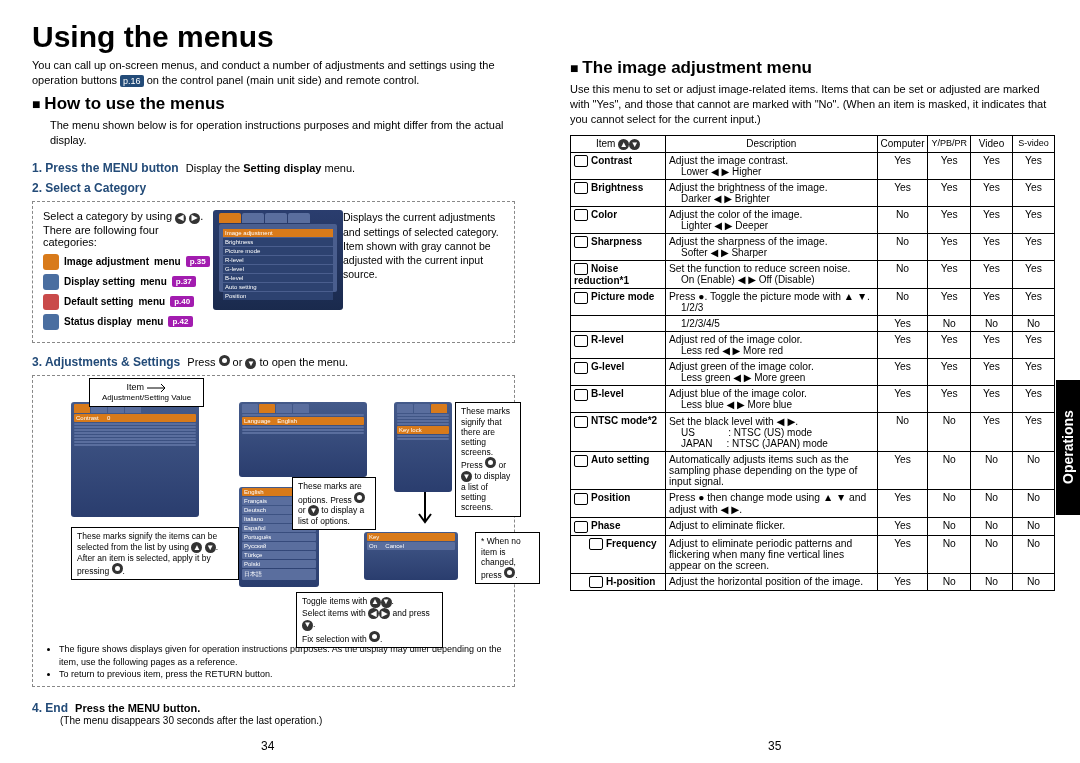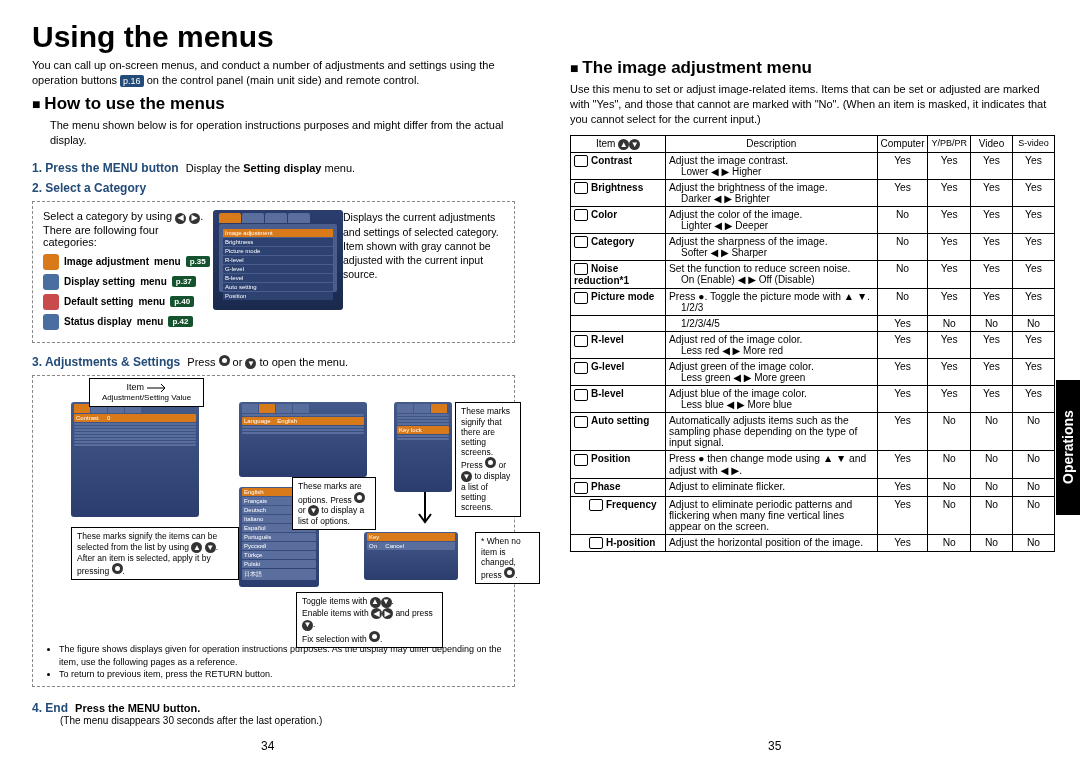--- a/index.html
+++ b/index.html
@@ -50,21 +50,21 @@
   .cat-tab-row { display:flex; gap:1px; position:absolute; top:3px; left:6px; }
   .cat-tab { width:22px; height:10px; background:#5a6e9e; border-radius:2px 2px 0 0; }
   .cat-tab.sel { background:#d87a1a; }
   .left-col { flex:0 0 170px; }
   .right-col { flex:1; font-size:10.5px; line-height:1.35; }
   .cat-list { margin-top:6px; }
   .cat-item { display:flex; align-items:center; gap:5px; font-size:10px; font-weight:bold; margin:4px 0; }
   .cat-icon { width:16px;height:16px;background:#d87a1a;border-radius:3px;display:inline-block; }
   .cat-icon.blue { background:#4a6ea0; }
   .cat-icon.red { background:#c94a4a; }
-  .pg-badge { background:#14532d;color:#fff;padding:1px 4px;font-size:8px;border-radius:2px;font-weight:bold; }
+  .pg-badge { background:#a21caf;color:#fff;padding:1px 4px;font-size:8px;border-radius:2px;font-weight:bold; }
   .adj-area { position:relative; height:255px; }
   .mini-panel {
     position:absolute; background:linear-gradient(#445a8a,#2a3d6e);border-radius:3px;color:#fff;font-size:6px;
   }
   .mini-panel.p1 { left:32px; top:20px; width:128px; height:115px; }
   .mini-panel.p2 { left:200px; top:20px; width:128px; height:75px; }
   .mini-panel.p3 { left:200px; top:105px; width:80px; height:100px; }
   .mini-panel.p4 { left:355px; top:20px; width:58px; height:90px; }
   .mini-panel.p5 { left:325px; top:150px; width:94px; height:48px; }
   .mini-row { background:#5a6e9e;margin:1px 3px;padding:1px 2px;border-radius:1px; }
@@ -281,21 +281,21 @@
         <span>These marks are options.
 Press</span>
         <span class="enterbtn"></span>
         <span>or</span>
         <span class="arrowbtn">▼</span>
         <span>to display a list of options.</span>
       </div>
       <div class="callout c4" style="top:210px;left:257px;">
         <span>Toggle items with</span>
         <span class="arrowbtn">▲</span><span class="arrowbtn">▼</span>.<br>
-        <span>Enable items with</span>
+        <span>Select items with</span>
         <span class="arrowbtn">◀</span><span class="arrowbtn">▶</span>
         <span>and press</span>
         <span class="arrowbtn">▼</span>.<br>
         <span>Fix selection with</span>
         <span class="enterbtn"></span>.
       </div>
       <div class="callout c5">
         <span>These marks signify that there are setting screens. Press</span>
         <span class="enterbtn"></span>
         <span>or</span>
@@ -357,21 +357,21 @@
         </tr>
         <tr>
           <td class="item-cell" style=""><span class="item-icon"></span><span class="item-name">Color</span></td>
           <td class="desc-cell">Adjust the color of the image.<div class="sub" style="margin-left:12px;white-space:pre">Lighter ◀ ▶ Deeper</div></td>
           <td class="yn">No</td>
           <td class="yn">Yes</td>
           <td class="yn">Yes</td>
           <td class="yn">Yes</td>
         </tr>
         <tr>
-          <td class="item-cell" style=""><span class="item-icon"></span><span class="item-name">Category</span></td>
+          <td class="item-cell" style=""><span class="item-icon"></span><span class="item-name">Sharpness</span></td>
           <td class="desc-cell">Adjust the sharpness of the image.<div class="sub" style="margin-left:12px;white-space:pre">Softer ◀ ▶ Sharper</div></td>
           <td class="yn">No</td>
           <td class="yn">Yes</td>
           <td class="yn">Yes</td>
           <td class="yn">Yes</td>
         </tr>
         <tr>
           <td class="item-cell" style=""><span class="item-icon"></span><span class="item-name">Noise reduction*1</span></td>
           <td class="desc-cell">Set the function to reduce screen noise.<div class="sub" style="margin-left:12px;white-space:pre">On (Enable) ◀ ▶ Off (Disable)</div></td>
           <td class="yn">No</td>
@@ -415,20 +415,28 @@
         </tr>
         <tr>
           <td class="item-cell" style=""><span class="item-icon"></span><span class="item-name">B-level</span></td>
           <td class="desc-cell">Adjust blue of the image color.<div class="sub" style="margin-left:12px;white-space:pre">Less blue ◀ ▶ More blue</div></td>
           <td class="yn">Yes</td>
           <td class="yn">Yes</td>
           <td class="yn">Yes</td>
           <td class="yn">Yes</td>
         </tr>
         <tr>
+          <td class="item-cell" style=""><span class="item-icon"></span><span class="item-name">NTSC mode*2</span></td>
+          <td class="desc-cell">Set the black level with ◀ ▶.<div class="sub" style="margin-left:12px;white-space:pre">US            : NTSC (US) mode</div><div class="sub" style="margin-left:12px;white-space:pre">JAPAN     : NTSC (JAPAN) mode</div></td>
+          <td class="yn">No</td>
+          <td class="yn">No</td>
+          <td class="yn">Yes</td>
+          <td class="yn">Yes</td>
+        </tr>
+        <tr>
           <td class="item-cell" style=""><span class="item-icon"></span><span class="item-name">Auto setting</span></td>
           <td class="desc-cell">Automatically adjusts items such as the sampling phase depending on the type of input signal.</td>
           <td class="yn">Yes</td>
           <td class="yn">No</td>
           <td class="yn">No</td>
           <td class="yn">No</td>
         </tr>
         <tr>
           <td class="item-cell" style=""><span class="item-icon"></span><span class="item-name">Position</span></td>
           <td class="desc-cell">Press ● then change mode using ▲ ▼ and adjust with ◀ ▶.</td>

